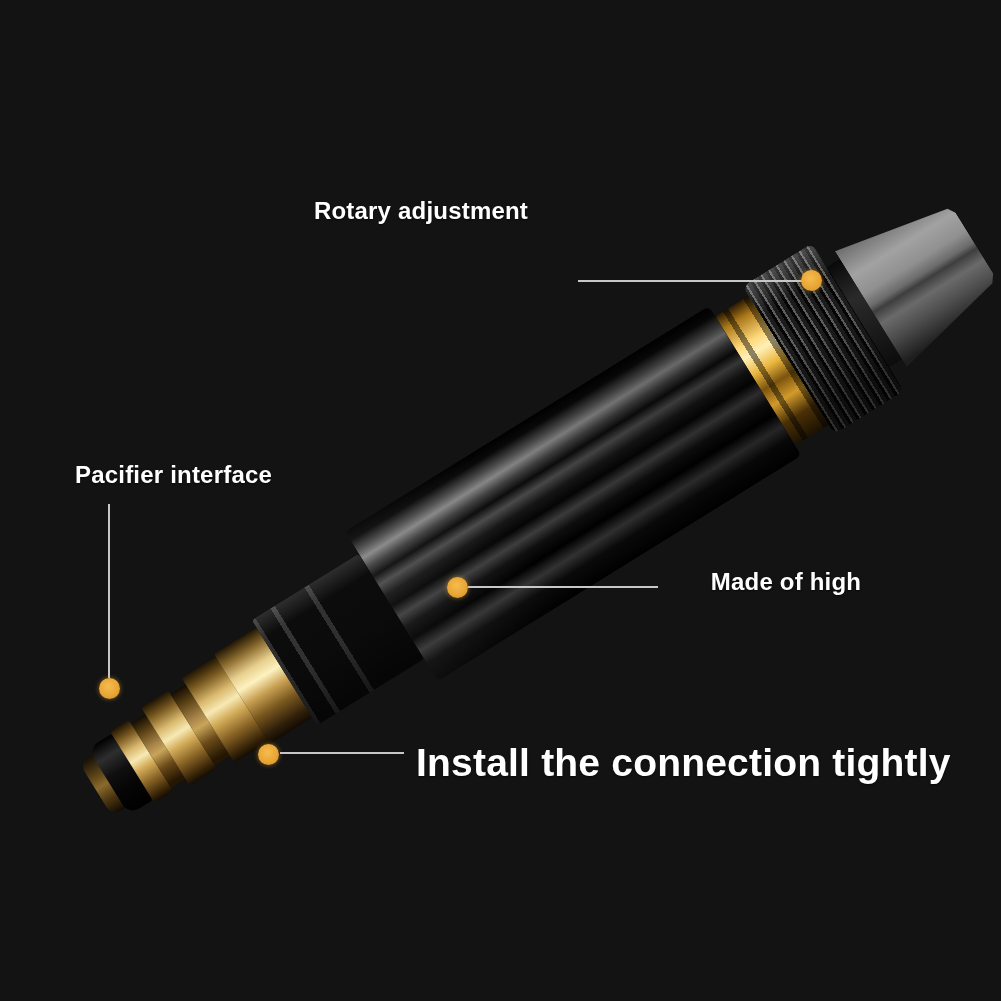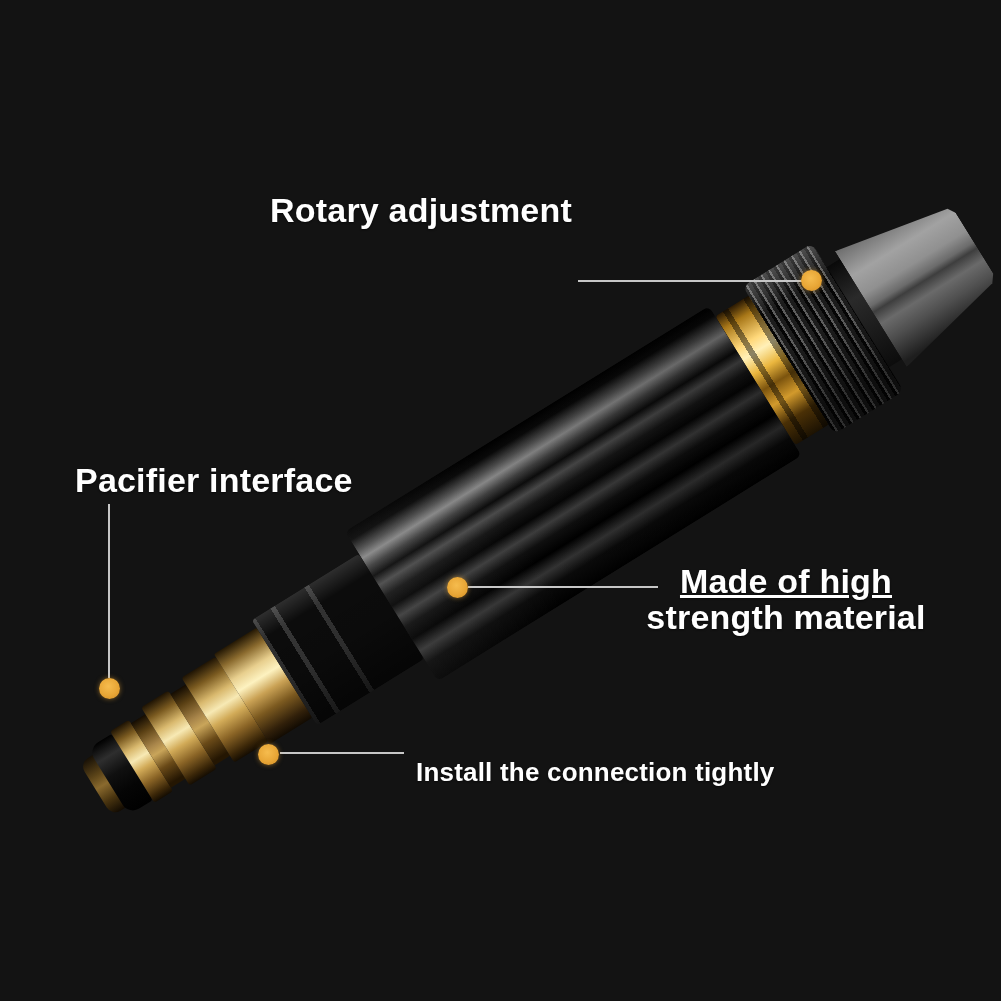--- a/index.html
+++ b/index.html
@@ -3,21 +3,21 @@
 <meta charset="utf-8">
 <style>
   html,body{margin:0;padding:0;}
   body{
     width:1001px;height:1001px;position:relative;overflow:hidden;
     background:#131313;
     font-family:"Liberation Sans", sans-serif;
   }
   
   .label{
-    position:absolute;color:#fff;font-weight:700;font-size:34px;
+    position:absolute;color:#fff;font-weight:700;font-size:24px;
     letter-spacing:.2px;white-space:nowrap;z-index:20;
     text-shadow:0 1px 2px rgba(0,0,0,.6);
   }
   .label.center{text-align:center;}
   .label .ln{display:block;line-height:33px;}
   
   .cline{position:absolute;background:#c7c7c7;z-index:15;}
   .cline.h{height:2px;}
   .cline.v{width:2px;}
   .dot{
@@ -111,19 +111,18 @@
 <div class="cline h" style="left:578px;top:280px;width:225px;"></div>
 <div class="dot" style="left:801px;top:270px;"></div>
 
 <div class="label" style="left:75px;top:461px;text-align:right;">Pacifier interface</div>
 <div class="cline v" style="left:108px;top:504px;height:174px;"></div>
 <div class="dot" style="left:99px;top:678px;"></div>
 
 <div class="dot" style="left:447px;top:577px;"></div>
 <div class="cline h" style="left:468px;top:586px;width:190px;"></div>
 <div class="label center" style="left:635px;top:564px;width:302px;">
-  <span class="ln" style="line-height:35px;text-decoration:underline;">Made of high</span>
-  <span class="ln" style="line-height:37px;">strength material</span>
+  <span class="ln" style="line-height:35px;">Made of high</span>
 </div>
 
 <div class="dot" style="left:258px;top:744px;"></div>
 <div class="cline h" style="left:280px;top:752px;width:124px;"></div>
-<div class="label" style="left:416px;top:741px;font-size:26px;margin-top:16px;">Install the connection tightly</div>
+<div class="label" style="left:416px;top:741px;font-size:39px;">Install the connection tightly</div>
 
 </body></html>

